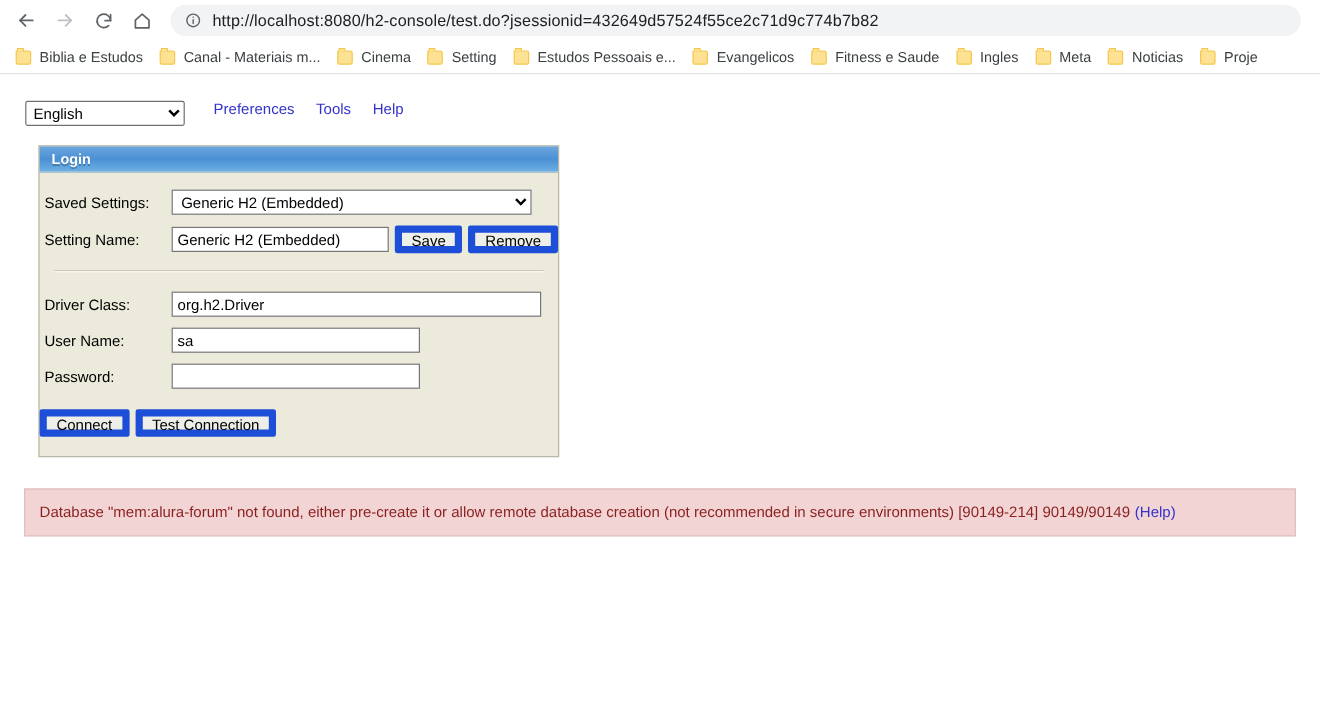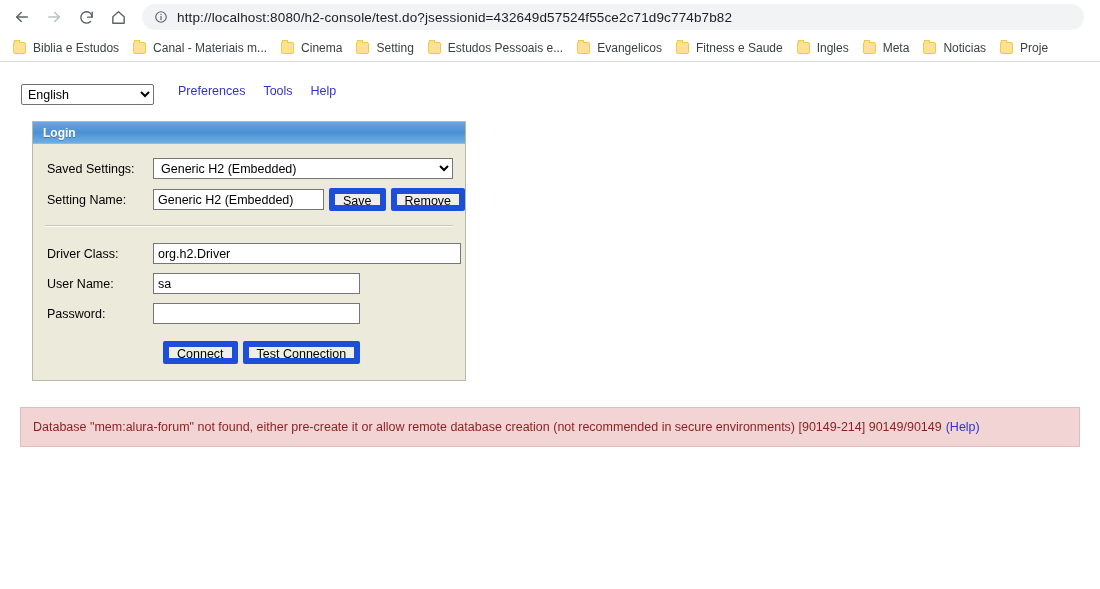--- a/index.html
+++ b/index.html
@@ -165,21 +165,21 @@
     font-weight: bold;
     text-shadow: 0 1px 0 rgba(0,0,0,0.25);
   }
   #login-body {
     padding: 14px 0 16px 0;
   }
   .form-row {
     display: flex;
     align-items: center;
     margin-bottom: 9px;
-    padding-left: 14px;
+    padding-left: 4px;
   }
   .form-label {
     width: 106px;
     flex: 0 0 auto;
     font-size: 12.5px;
     color: #000000;
   }
   .form-label.link-label {
     color: #3333cc;
     text-decoration: none;
@@ -224,21 +224,20 @@
   }
   #divider {
     border: none;
     border-top: 1px solid #c9c7b8;
     border-bottom: 1px solid #fbfaf2;
     margin: 14px 12px 16px 12px;
   }
   #button-row {
     display: flex;
     align-items: center;
-    padding-left: 130px;
     margin-top: 17px;
   }
   #button-row .btn:first-child { margin-left: 0; }
 
   
   #error-bar {
     margin: 26px 0 0 20px;
     width: 1060px;
     min-height: 40px;
     background: #f2d4d4;

